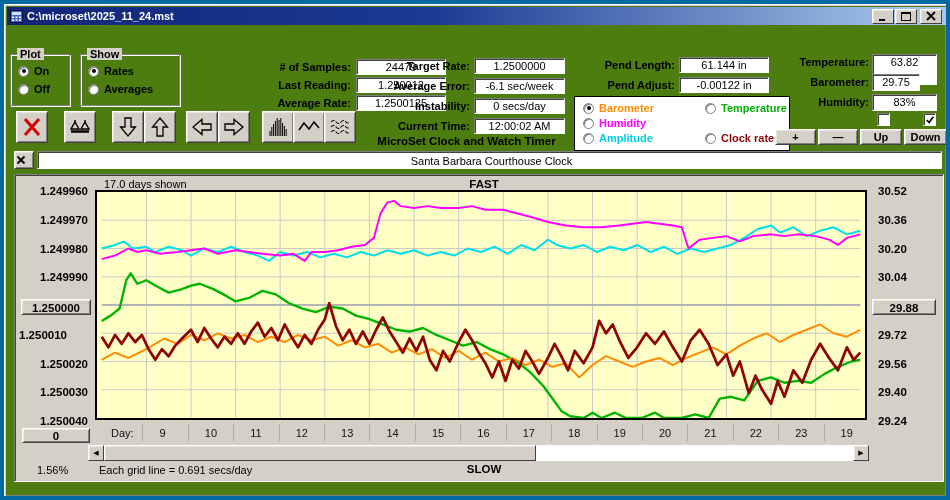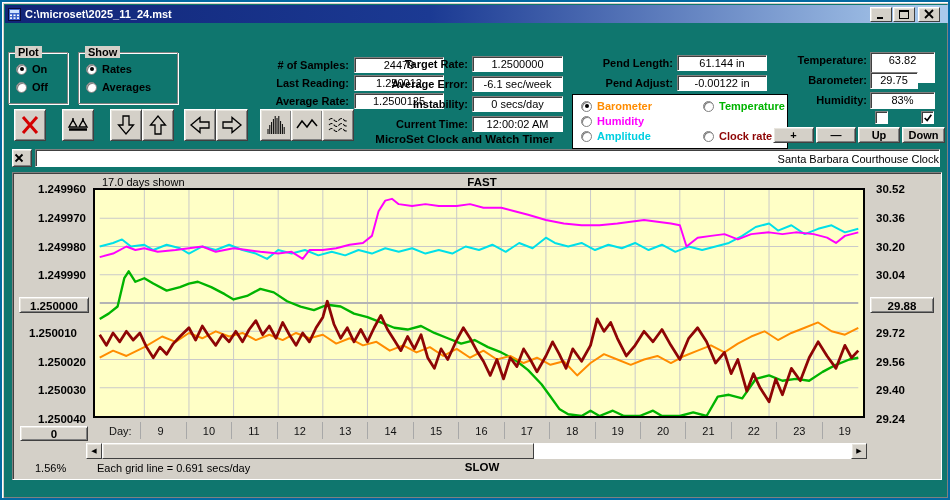--- a/index.html
+++ b/index.html
@@ -1,18 +1,18 @@
 <!DOCTYPE html>
 <html><head>
 <meta charset="utf-8">
 <style>
   html,body{margin:0;padding:0;background:#9a9a9a;}
   *{box-sizing:border-box;font-family:"Liberation Sans",sans-serif;}
-  #window{position:relative;width:950px;height:500px;background:#0f766e;overflow:hidden;
-    border:2px solid #0369a1;box-shadow:inset 1px 1px 0 #ffffff, inset 2px 2px 0 #d4d0c8, inset -1px -1px 0 #808080;}
+  #window{position:relative;width:950px;height:500px;background:#4d7c0f;overflow:hidden;
+    border:4px solid #0369a1;box-shadow:inset 1px 1px 0 #ffffff, inset 2px 2px 0 #d4d0c8, inset -1px -1px 0 #808080;}
   .titlebar{position:absolute;left:3px;top:3px;width:944px;height:18px;
     background:linear-gradient(90deg,#112578 0%,#1b3a93 45%,#a9c9ec 98%);display:flex;align-items:center;}
   .title-text{color:#fff;font-weight:bold;font-size:11px;margin-left:4px;white-space:nowrap;}
   .title-icon{width:13px;height:13px;margin-left:3px;flex:0 0 auto;}
   .winbtn{position:absolute;top:5px;width:22px;height:15px;background:#d4d0c8;
     border:1px solid;border-color:#fff #404040 #404040 #fff;box-shadow:inset 1px 1px 0 #e8e5de;
     display:flex;align-items:center;justify-content:center;padding:0;}
   .menubar{position:absolute;left:4px;top:23px;height:17px;display:flex;align-items:center;}
   .menuitem{font-size:11.5px;padding:1px 9px;color:#000;}
   .groupbox{position:absolute;border:1px solid #808080;box-shadow:inset 1px 1px 0 #fff,1px 1px 0 #fff;}
@@ -115,21 +115,21 @@
         <span class="radio"></span>
         <span>Clock rate</span>
       </div>
     </div>
 
   <button class="btn3d" style="position:absolute;left:10px;top:147px;width:20px;height:18px;padding:0;">
     <svg width="12" height="12" viewBox="0 0 12 12">
         <path d="M2.5 2.5 L9.5 9.5 M9.5 2.5 L2.5 9.5" stroke="#000" stroke-width="1.8"></path>
       </svg>
   </button>
-  <div class="valuebox" style="left:33px;top:147px;width:905px;height:18px;text-align:right;padding:2px 0 0 4px;">Santa Barbara Courthouse Clock</div>
+  <div class="valuebox" style="left:33px;top:147px;width:905px;height:18px;text-align:center;padding:2px 0 0 4px;">Santa Barbara Courthouse Clock</div>
 
   <div id="chartpanel"></div>
   <div style="position:absolute;left:100px;top:174px;font-size:11px;">17.0 days shown</div>
   <div class="caption" style="left:430px;top:174px;width:100px;text-align:center;">FAST</div>
   <svg id="plot" width="772" height="230" viewBox="0 0 772 230">
       <line x1="45.411764705882355" y1="0" x2="45.411764705882355" y2="230" stroke="#c9c9c9" stroke-width="1"></line>
       <line x1="90.82352941176471" y1="0" x2="90.82352941176471" y2="230" stroke="#c9c9c9" stroke-width="1"></line>
       <line x1="136.23529411764707" y1="0" x2="136.23529411764707" y2="230" stroke="#c9c9c9" stroke-width="1"></line>
       <line x1="181.64705882352942" y1="0" x2="181.64705882352942" y2="230" stroke="#c9c9c9" stroke-width="1"></line>
       <line x1="227.05882352941177" y1="0" x2="227.05882352941177" y2="230" stroke="#c9c9c9" stroke-width="1"></line>
@@ -278,21 +278,21 @@
     <span class="axis-label" style="left: 14px; top: 181px; width: 70px; text-align: right;">1.249960</span>
     <span class="axis-label" style="left: 874px; top: 181px;">30.52</span>
     <span class="axis-label" style="left: 14px; top: 209.75px; width: 70px; text-align: right;">1.249970</span>
     <span class="axis-label" style="left: 874px; top: 209.75px;">30.36</span>
     <span class="axis-label" style="left: 14px; top: 238.5px; width: 70px; text-align: right;">1.249980</span>
     <span class="axis-label" style="left: 874px; top: 238.5px;">30.20</span>
     <span class="axis-label" style="left: 14px; top: 267.25px; width: 70px; text-align: right;">1.249990</span>
     <span class="axis-label" style="left: 874px; top: 267.25px;">30.04</span>
     <button class="btn3d axis-btn" style="left: 17px; top: 295px; width: 70px;">1.250000</button>
     <button class="btn3d axis-btn" style="left: 868px; top: 295px; width: 64px;">29.88</button>
-    <span class="axis-label" style="left: 5px; top: 324.75px; width: 70px; text-align: right;">1.250010</span>
+    <span class="axis-label" style="left: 15px; top: 324.75px; width: 70px; text-align: left;">1.250010</span>
     <span class="axis-label" style="left: 874px; top: 324.75px;">29.72</span>
     <span class="axis-label" style="left: 14px; top: 353.5px; width: 70px; text-align: right;">1.250020</span>
     <span class="axis-label" style="left: 874px; top: 353.5px;">29.56</span>
     <span class="axis-label" style="left: 14px; top: 382.25px; width: 70px; text-align: right;">1.250030</span>
     <span class="axis-label" style="left: 874px; top: 382.25px;">29.40</span>
     <span class="axis-label" style="left: 14px; top: 411px; width: 70px; text-align: right;">1.250040</span>
     <span class="axis-label" style="left: 874px; top: 411px;">29.24</span>
     <div class="daysep" style="left: 138.412px;"></div>
     <span class="daylbl" style="left: 143.412px;">9</span>
     <div class="daysep" style="left: 183.824px;"></div>

